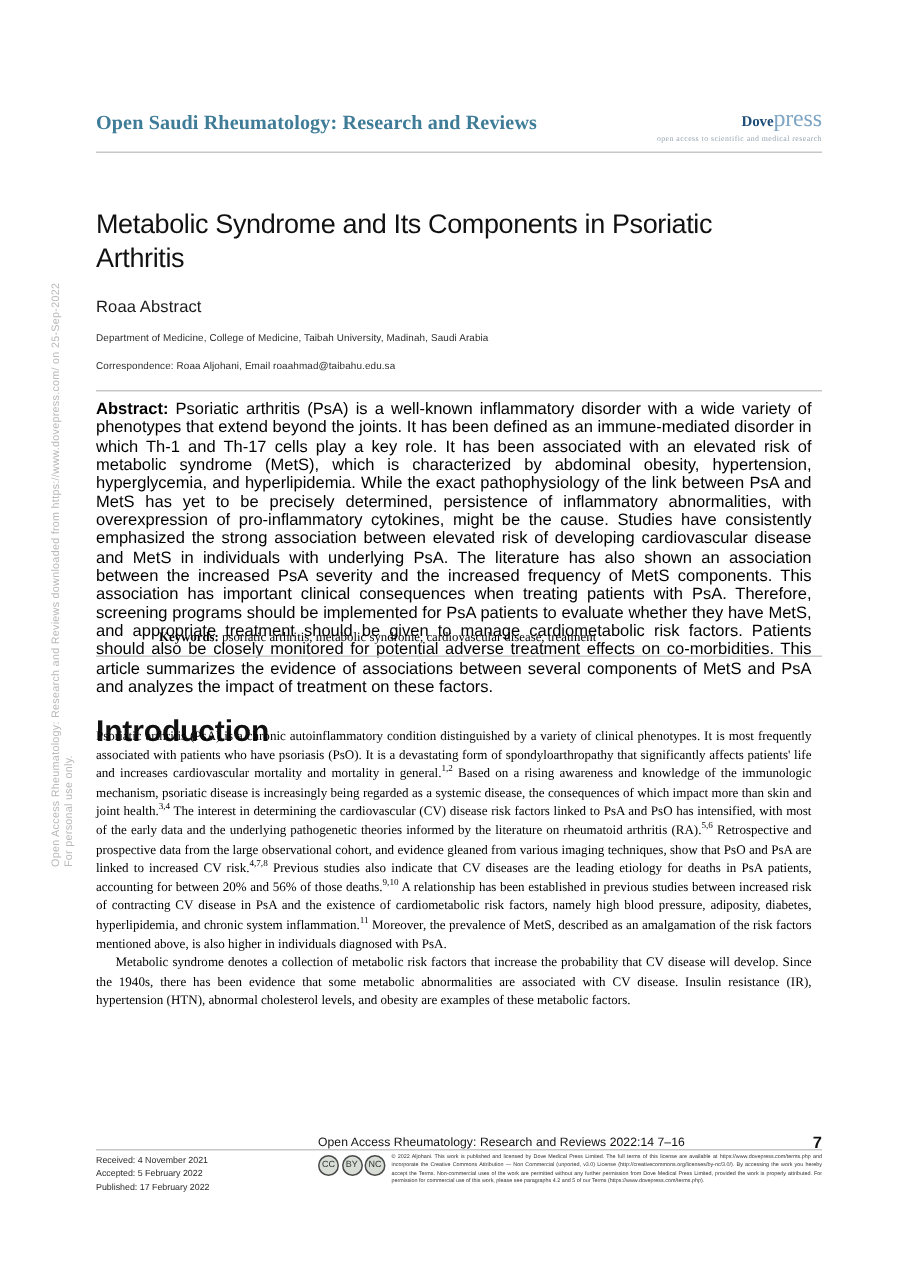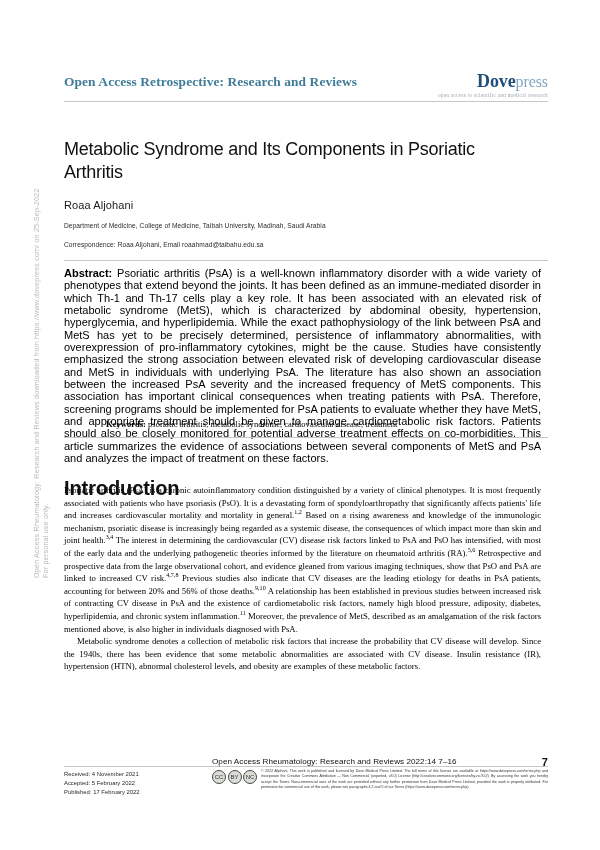--- a/index.html
+++ b/index.html
@@ -73,21 +73,21 @@
   .dove-logo {
     position: absolute;
     right: 0;
     top: -2px;
     text-align: right;
     line-height: 1.05;
   }
   .dove-logo .dove {
     font-family: "Liberation Serif", serif;
     font-weight: bold;
-    font-size: 18px;
+    font-size: 10px;
     color: #1f4e79;
     letter-spacing: -.1px;
     text-align: right;
   }
   .dove-logo .press {
     font-family: "Liberation Serif", serif;
     font-weight: normal;
     font-size: 16px;
     color: #7fa6c4;
     letter-spacing: -.1px;
@@ -349,32 +349,32 @@
 <body>
 
 <div class="page">
 
   <div class="side-watermark">
     <span class="rot line1">Open Access Rheumatology: Research and Reviews downloaded from https://www.dovepress.com/ on 25-Sep-2022</span>
     <span class="rot line2">For personal use only.</span>
   </div>
 
   <div class="masthead">
-    <span class="journal-name">Open Access Retrospective: Research and Reviews</span>
+    <span class="journal-name">Open Saudi Rheumatology: Research and Reviews</span>
     <span class="dove-logo">
       <span class="dove">Dove</span><span class="press">press</span>
       <span class="tagline">open access to scientific and medical research</span>
     </span>
   </div>
   <div class="rule-top"></div>
 
 
   <h1 class="title">Metabolic Syndrome and Its Components in Psoriatic Arthritis</h1>
 
-  <div class="author">Roaa Aljohani</div>
+  <div class="author">Roaa Abstract</div>
   <div class="affiliation">Department of Medicine, College of Medicine, Taibah University, Madinah, Saudi Arabia</div>
   <div class="correspondence">Correspondence: Roaa Aljohani, Email roaahmad@taibahu.edu.sa</div>
 
   <div class="rule-abs-top"></div>
 
   <div class="abstract">
     <b>Abstract:</b><span> Psoriatic arthritis (PsA) is a well-known inflammatory disorder with a wide variety of phenotypes that extend beyond the joints. It has been defined as an immune-mediated disorder in which Th-1 and Th-17 cells play a key role. It has been associated with an elevated risk of metabolic syndrome (MetS), which is characterized by abdominal obesity, hypertension, hyperglycemia, and hyperlipidemia. While the exact pathophysiology of the link between PsA and MetS has yet to be precisely determined, persistence of inflammatory abnormalities, with overexpression of pro-inflammatory cytokines, might be the cause. Studies have consistently emphasized the strong association between elevated risk of developing cardiovascular disease and MetS in individuals with underlying PsA. The literature has also shown an association between the increased PsA severity and the increased frequency of MetS components. This association has important clinical consequences when treating patients with PsA. Therefore, screening programs should be implemented for PsA patients to evaluate whether they have MetS, and appropriate treatment should be given to manage cardiometabolic risk factors. Patients should also be closely monitored for potential adverse treatment effects on co-morbidities. This article summarizes the evidence of associations between several components of MetS and PsA and analyzes the impact of treatment on these factors.</span>
   </div>
 
   <div class="keywords">

